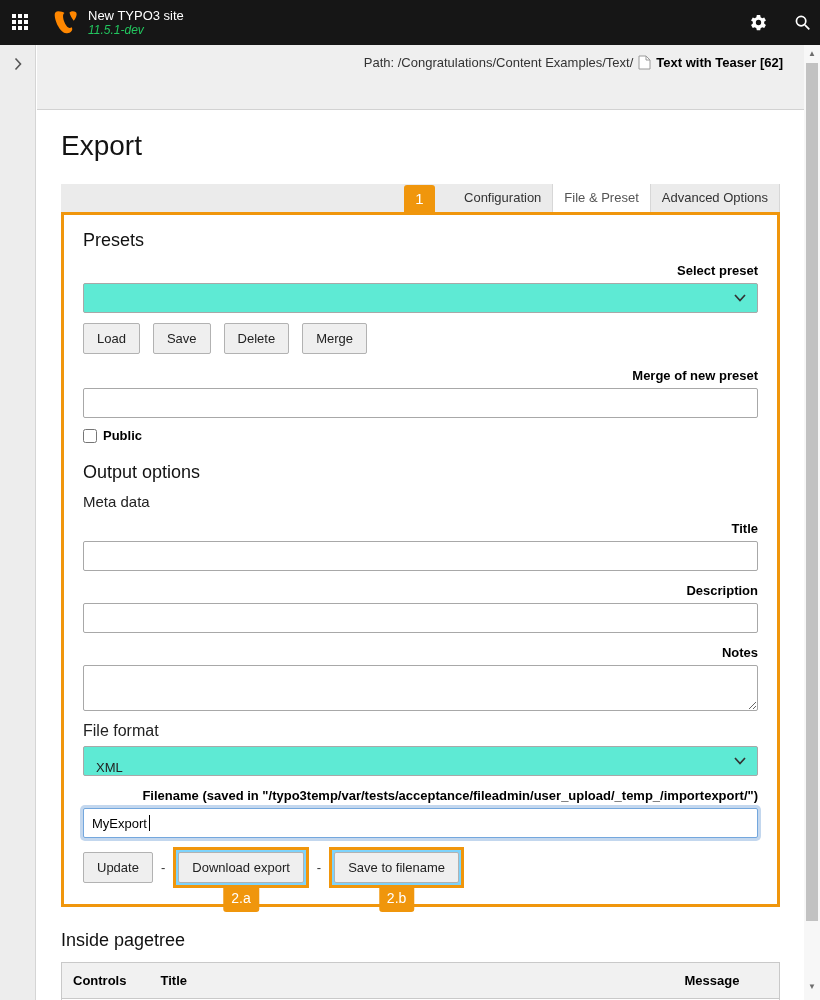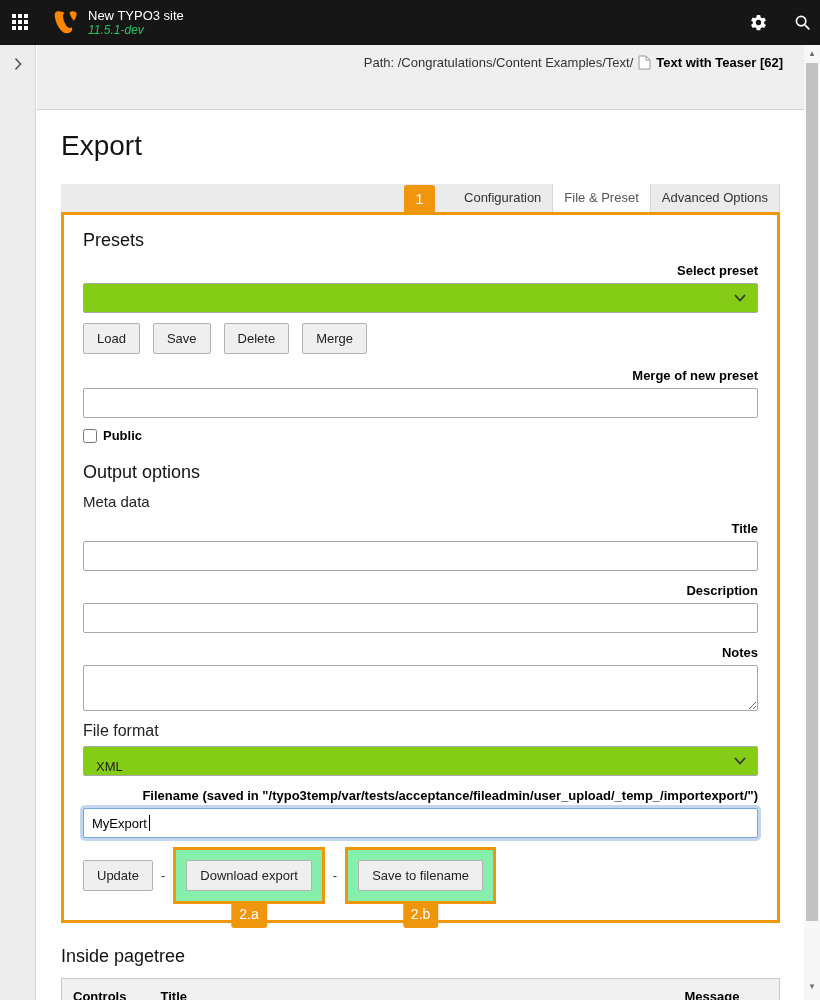--- a/index.html
+++ b/index.html
@@ -55,41 +55,41 @@
 
   .section-h { font-size: 18px; font-weight: 400; color: #111; line-height: 22px; }
   .sub-h { font-size: 15px; font-weight: 400; color: #222; line-height: 18px; margin-top: 10px; }
   .form-label { display: block; font-size: 13px; font-weight: 700; color: #000; line-height: 16px; margin: 12px 0 4px 0; text-align: right; }
   .big-label { display: block; font-size: 16px; font-weight: 400; color: #222; line-height: 20px; margin: 10px 0 5px 0; }
 
   .text-input { width: 100%; height: 30px; border: 1px solid #a8a8a8; border-radius: 2px; padding: 0 8px; font-size: 13px;
     font-family: "Liberation Sans", sans-serif; background: #fff; color: #000; }
   textarea.notes { width: 100%; height: 46px; border: 1px solid #a8a8a8; border-radius: 2px; padding: 4px 8px; font-size: 13px;
     font-family: "Liberation Sans", sans-serif; resize: vertical; display: block; }
-  .selectbox { width: 100%; height: 30px; border: 1px solid #a8a8a8; border-radius: 2px; background: #84cc16; display: flex;
-    padding: 12px 30px 0 12px; font-size: 13px; color: #222; position: relative; cursor: pointer; }
+  .selectbox { width: 100%; height: 30px; border: 1px solid #a8a8a8; border-radius: 2px; background: #5eead4; display: flex;
+    align-items: center; padding: 12px 30px 0 12px; font-size: 13px; color: #222; position: relative; cursor: pointer; }
   .select-chevron { position: absolute; right: 11px; top: 10px; width: 12px; height: 8px; }
 
   .btn-row { display: flex; gap: 13px; margin-top: 10px; }
   .btn { background: #efefef; border: 1px solid #b2b2b2; border-radius: 2px; color: #222; font-size: 13px;
     font-family: "Liberation Sans", sans-serif; padding: 7px 13px; line-height: 15px; cursor: pointer; }
 
   .checkbox-row { display: flex; align-items: center; gap: 6px; margin-top: 10px; }
   .checkbox-row input { width: 14px; height: 14px; cursor: pointer; }
   .checkbox-row label { font-size: 13px; font-weight: 700; color: #000; cursor: pointer; }
 
   .out-heading { margin-top: 18px; }
 
   .filename-wrap { position: relative; }
   .text-input.focus { border: 1px solid #74a7dd; box-shadow: 0 0 0 3px rgba(82, 140, 205, 0.35); outline: none; }
   .caret { position: absolute; left: 66px; top: 7px; width: 1px; height: 16px; background: #000; }
 
   .action-row { display: flex; align-items: center; gap: 8px; margin-top: 9px; }
   .sep { color: #333; font-size: 13px; }
-  .annotated { position: relative; border: 3px solid var(--accent); padding: 10px; background: #86efac; }
+  .annotated { position: relative; border: 3px solid var(--accent); padding: 2px; background: #7dd3fc; }
   .badge2 { position: absolute; top: 100%; left: 50%; transform: translateX(-50%); background: var(--accent); color: #fff;
     font-size: 14px; line-height: 16px; padding: 5px 8px 6px 8px; border-radius: 0 0 3px 3px; z-index: 6; white-space: nowrap; }
 
   
   .pagetree-heading { margin-top: 22px; }
   table.pagetree { width: 100%; border-collapse: collapse; margin-top: 11px; font-size: 13px; }
   table.pagetree th { background: #f1f1f1; border: 1px solid #c9c9c9; border-left: none; border-right: none; text-align: left;
     font-weight: 700; color: #000; padding: 10px 11px; }
   table.pagetree th:first-child { border-left: 1px solid #c9c9c9; width: 88px; }
   table.pagetree th:last-child { border-right: 1px solid #c9c9c9; width: 106px; }

